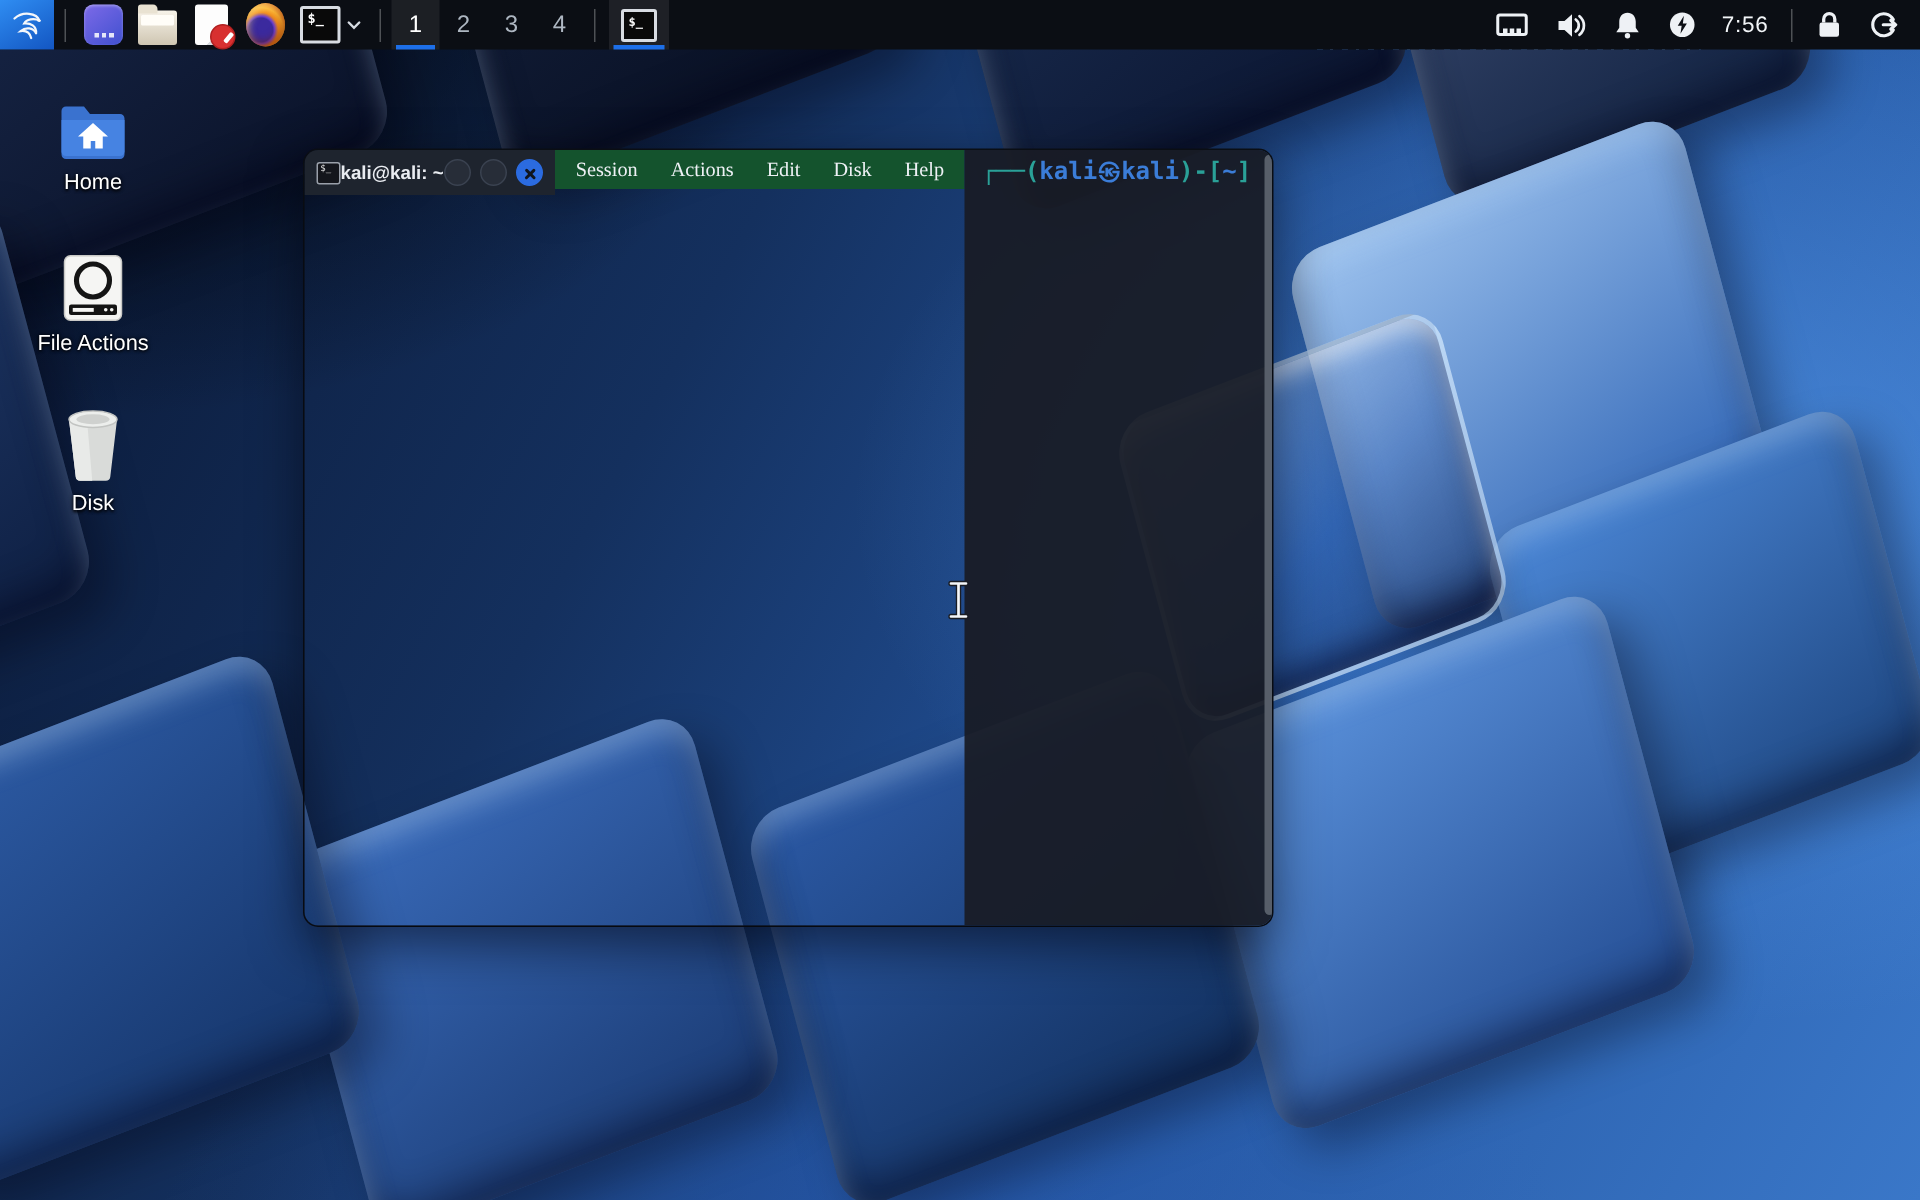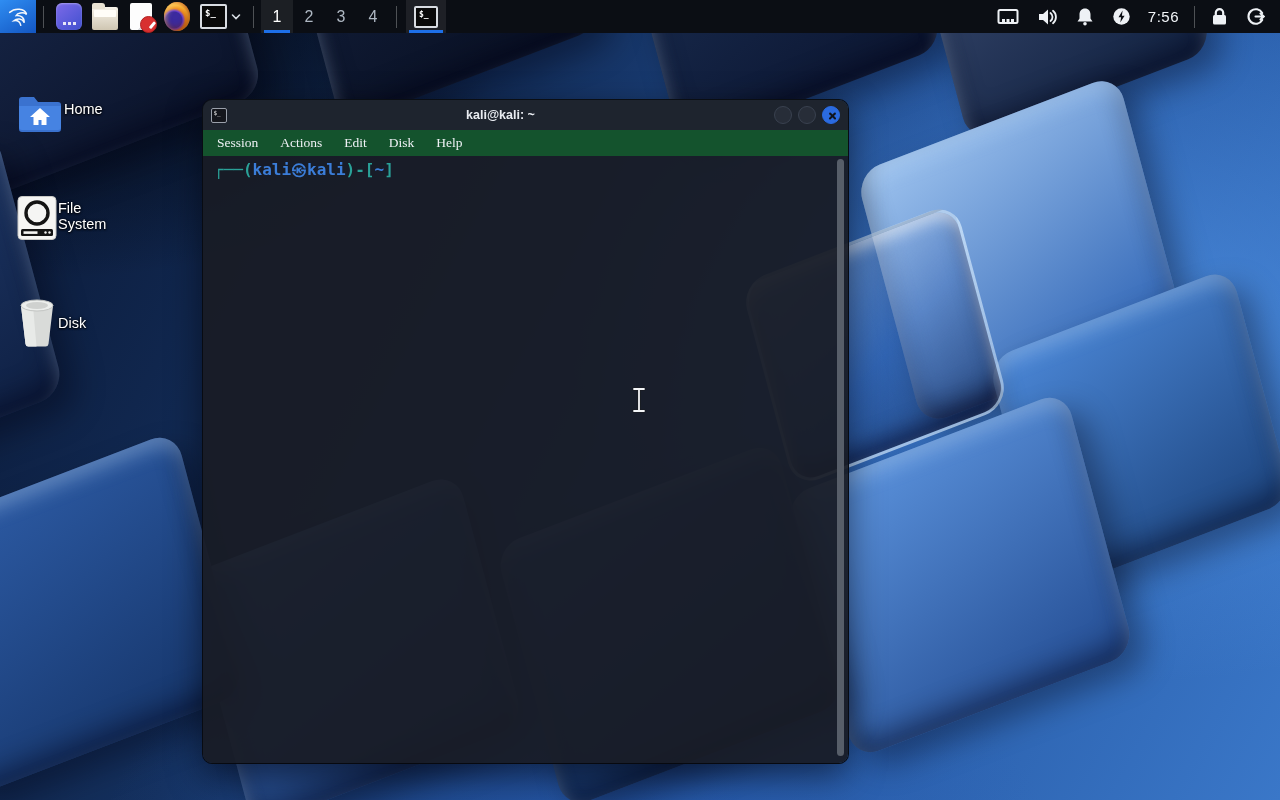--- a/index.html
+++ b/index.html
@@ -78,28 +78,28 @@
   .task-btn { width:40px; height:33px; display:flex; align-items:center; justify-content:center;
               background:rgba(255,255,255,.08); position:relative; margin-left:2px; }
   .task-btn::after { content:""; position:absolute; left:3px; right:3px; bottom:0; height:3px; background:#1d6fe8; }
   .task-btn .term-glyph { width:24px; height:22px; font-size:8px; line-height:9px; }
 
   .tray-btn { padding:0 9px; height:33px; display:flex; align-items:center; }
   .clock { font-size:15px; color:#f2f5f8; padding:0 8px; letter-spacing:.5px; }
 
   
   .desk { position:absolute; left:16px; top:52px; width:92px; z-index:10; }
-  .desk-item { width:92px; height:107px; display:flex; flex-direction:row; align-items:center; }
+  .desk-item { width:92px; height:107px; display:flex; flex-direction:column; align-items:center; }
   .desk-ico { height:56px; display:flex; align-items:flex-end; justify-content:center; }
   .desk-label { margin-top:6px; font-size:14.5px; color:#fff; text-shadow:0 1px 2px #000, 0 0 3px rgba(0,0,0,.9); }
 
   
-  .window { position:absolute; left:203px; top:100px; width:645px; height:663px; z-index:20;
+  .window { position:absolute; left:203px; top:100px; width:645px; height:517px; z-index:20;
             border-radius:9px; box-shadow:0 12px 34px rgba(0,0,10,.55), 0 0 0 1px #0c1016;
-            display:flex; flex-direction:column; overflow:hidden; }
+            display:flex; overflow:hidden; }
   .titlebar { height:30px; background:#1e242e; display:flex; align-items:center; padding:0 8px; flex:none; }
   .tb-icon { width:16px; height:15px; background:#14161c; border:1.5px solid #9aa0aa; border-radius:2px;
              color:#e8e8e8; font-family:"DejaVu Sans Mono", monospace; font-size:6px; line-height:6px; padding:1px 0 0 1.5px; }
   .tb-title { flex:1; text-align:center; font-size:12.5px; font-weight:bold; color:#e9ecf1; }
   .tb-btns { display:flex; gap:6px; }
   .tb-circle { width:18px; height:18px; border-radius:50%; background:#272d38; border:1px solid #3a4250; }
   .tb-close { background:#2b6be0; border-color:#2b6be0; position:relative; }
   .tb-close::before, .tb-close::after { content:""; position:absolute; left:4.5px; top:7.5px; width:9px; height:2.2px;
              background:#10151e; border-radius:1px; }
   .tb-close::before { transform:rotate(45deg); } .tb-close::after { transform:rotate(-45deg); }
@@ -252,21 +252,21 @@
       <div class="desk-ico">
         <svg width="42" height="46" viewBox="0 0 42 46">
           <rect x="2" y="1.5" width="38" height="43" rx="4" fill="#f5f5f3" stroke="#c9c9c6" stroke-width="1"></rect>
           <circle cx="21" cy="18" r="11" fill="none" stroke="#141414" stroke-width="3.4"></circle>
           <rect x="5" y="34" width="32" height="7" rx="1.5" fill="#141414"></rect>
           <rect x="7.5" y="36.3" width="14" height="2.6" fill="#f5f5f3"></rect>
           <circle cx="29.5" cy="37.5" r="1.2" fill="#f5f5f3"></circle>
           <circle cx="33.5" cy="37.5" r="1.2" fill="#f5f5f3"></circle>
         </svg>
       </div>
-      <div class="desk-label">File System</div>
+      <div class="desk-label">File Actions</div>
     </div>
 
     <div class="desk-item">
       <div class="desk-ico">
         <svg width="42" height="50" viewBox="0 0 42 50">
           <path d="M5 8 L9.5 46 a3 3 0 0 0 3 2.5 h17 a3 3 0 0 0 3 -2.5 L37 8 z" fill="#d9dbd9"></path>
           <path d="M5 8 L9.5 46 a3 3 0 0 0 3 2.5 h8 L17 8 z" fill="#e8eae8"></path>
           <ellipse cx="21" cy="7.5" rx="16" ry="5.5" fill="#eceeec" stroke="#c2c4c2" stroke-width="1"></ellipse>
           <ellipse cx="21" cy="7.5" rx="11" ry="3.4" fill="#cfd1cf"></ellipse>
         </svg>

